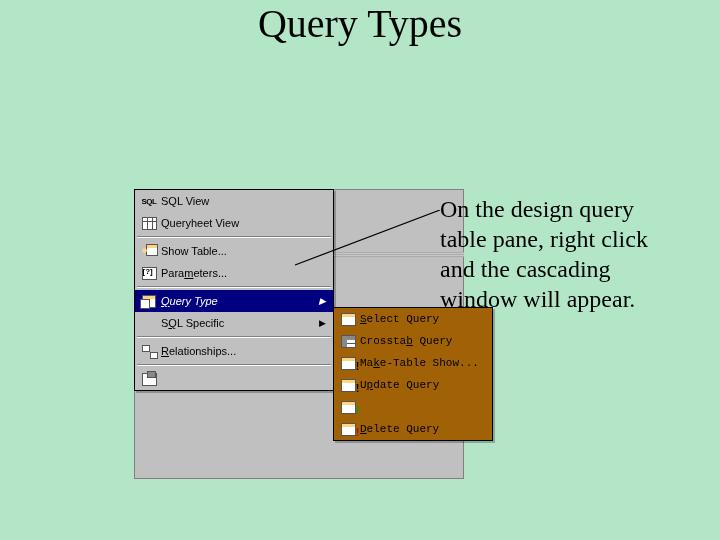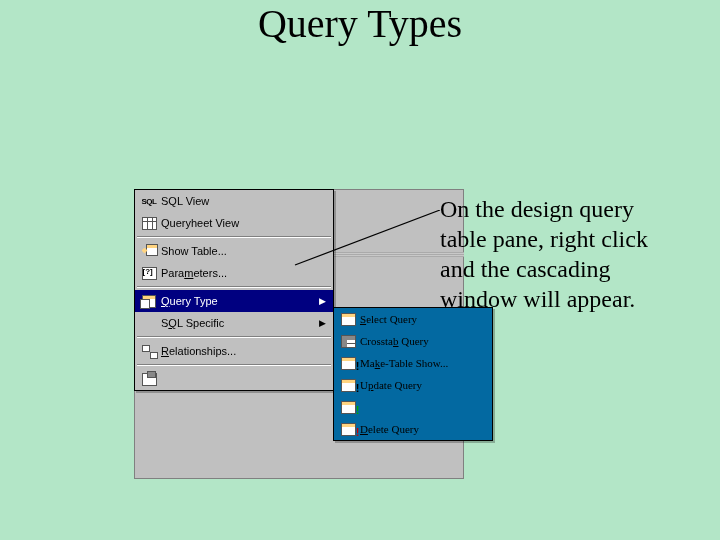--- a/index.html
+++ b/index.html
@@ -50,24 +50,24 @@
       border: 1px solid #000;
       box-shadow: 2px 2px 0 rgba(0,0,0,0.25);
       font-family: Tahoma, Arial, sans-serif;
       font-size: 11px;
     }
     .menu2 {
       position: absolute;
       left: 199px;
       top: 118px;
       width: 160px;
-      background: #0369a1;
+      background: #a16207;
       border: 1px solid #000;
       box-shadow: 2px 2px 0 rgba(0,0,0,0.25);
-      font-family: Liberation Serif, serif;
+      font-family: Liberation Mono, monospace;
       font-size: 11px;
     }
     .mi {
       display: flex;
       align-items: center;
       height: 22px;
       padding: 0 4px 0 4px;
       position: relative;
     }
     .mi .icon {
@@ -83,20 +83,21 @@
       padding-left: 2px;
       white-space: nowrap;
     }
     .mi .arrow {
       width: 10px;
       font-size: 9px;
     }
     .mi.sel {
       background: #000080;
       color: #fff;
+      font-style: italic;
     }
     .mi.sel .lbl { color: #fff; }
     .sep {
       height: 1px;
       margin: 2px 2px;
       border-top: 1px solid #808080;
       border-bottom: 1px solid #fff;
     }
     .u { text-decoration: underline; }
     

